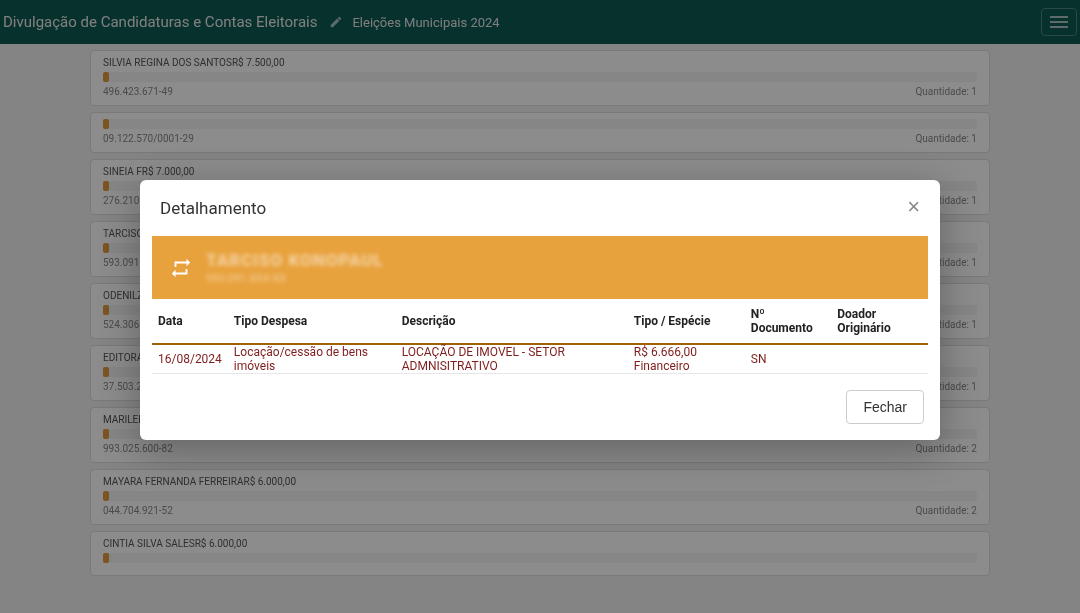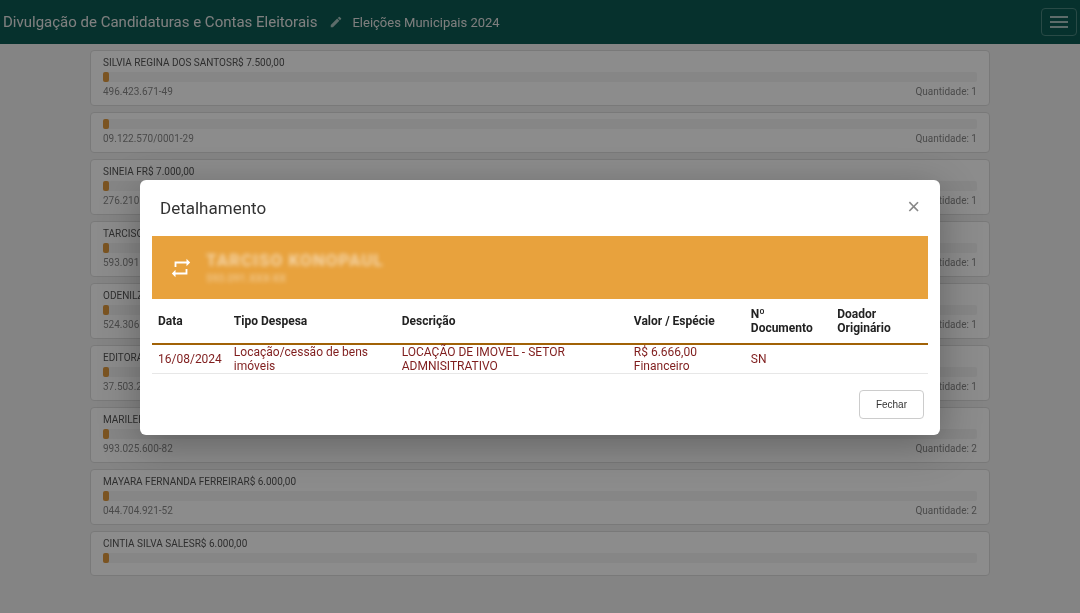--- a/index.html
+++ b/index.html
@@ -182,21 +182,21 @@
     .modal-footer {
       display: flex;
       justify-content: flex-end;
       padding: 16px 16px 0;
     }
     .btn-fechar {
       background: #fff;
       border: 1px solid #ccc;
       border-radius: 4px;
       padding: 8px 16px;
-      font-size: 10px;
+      font-size: 14px;
       color: #333;
       cursor: pointer;
     }
   </style>
 </head>
 <body>
 
 <div class="navbar">
   <div class="navbar-left">
     <span class="navbar-title">Divulgação de Candidaturas e Contas Eleitorais</span>
@@ -344,21 +344,21 @@
         <div class="banner-text-main">TARCISO KONOPAUL</div>
         <div class="banner-text-sub">593.091.XXX-XX</div>
       </div>
     </div>
     <table class="modal-table">
       <thead>
         <tr>
           <th>Data</th>
           <th>Tipo Despesa</th>
           <th>Descrição</th>
-          <th>Valor / Espécie</th>
+          <th>Tipo / Espécie</th>
           <th>Nº Documento</th>
           <th>Doador Originário</th>
         </tr>
       </thead>
       <tbody>
         <tr>
           <td>16/08/2024</td>
           <td>Locação/cessão de bens imóveis</td>
           <td>LOCAÇÃO DE IMOVEL - SETOR ADMNISITRATIVO</td>
           <td>R$ 6.666,00 Financeiro</td>

